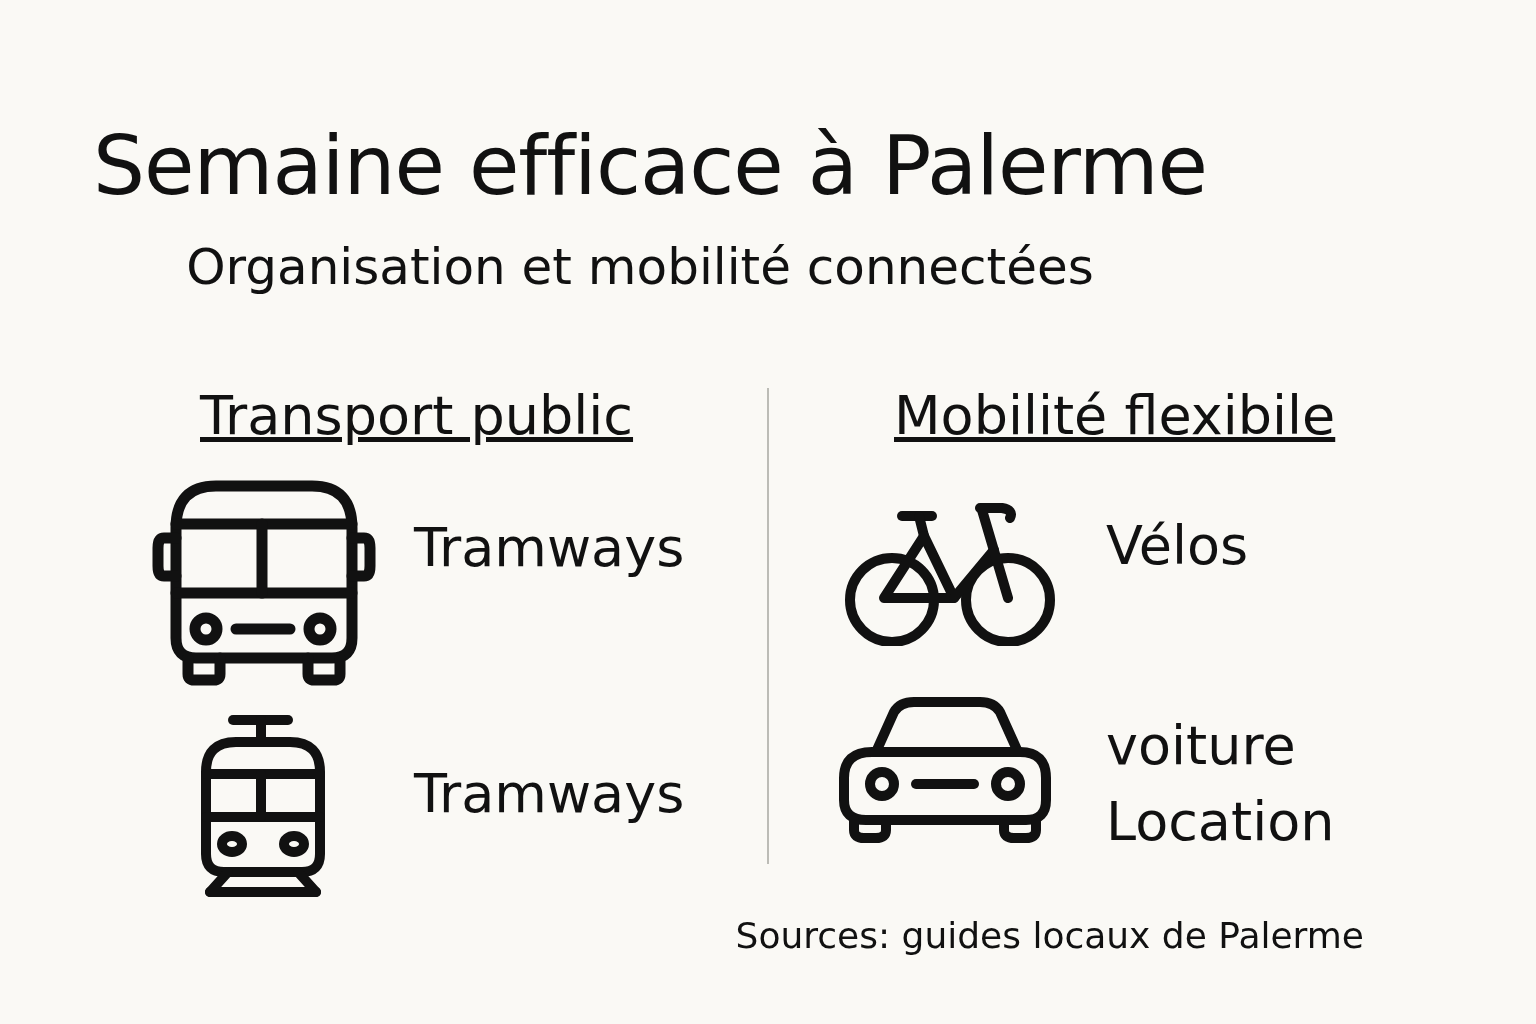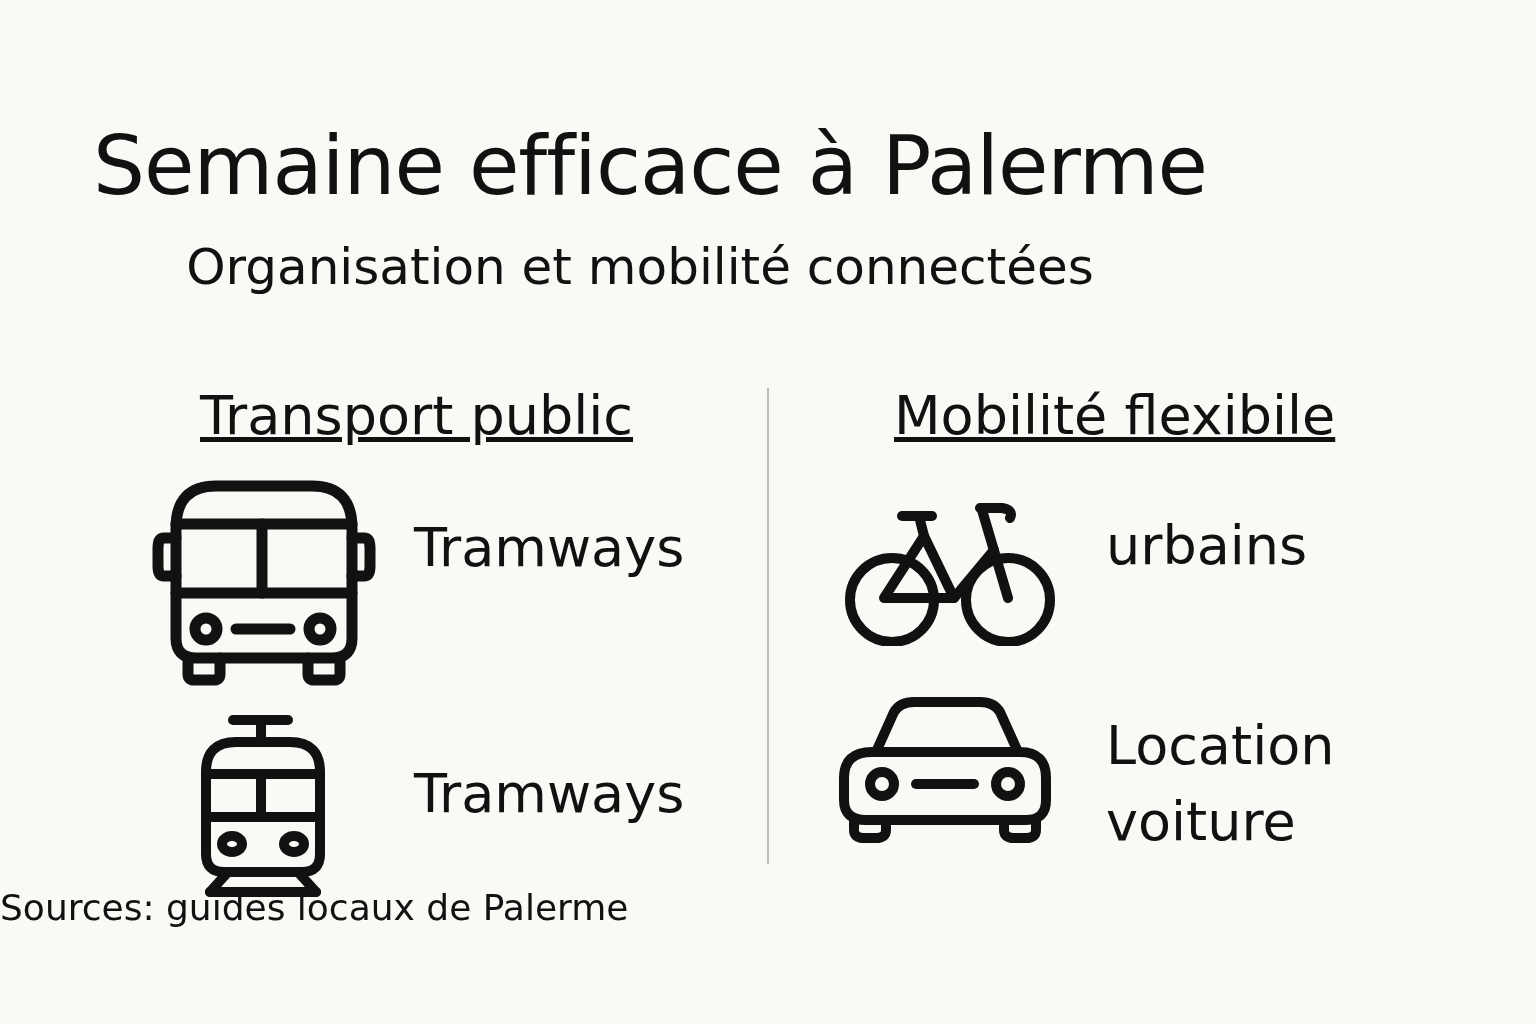--- a/index.html
+++ b/index.html
@@ -6,21 +6,21 @@
   body {
     width: 1536px; height: 1024px; background: #faf9f5; position: relative; overflow: hidden;
     font-family: "DejaVu Sans", "Liberation Sans", sans-serif; color: #111;
   }
   .title { position: absolute; top: 118px; left: 0; width: 1300px; text-align: center; font-size: 82px; letter-spacing: -1px; }
   .subtitle { position: absolute; top: 238px; left: 0; width: 1280px; text-align: center; font-size: 50px; }
   .col-heading { position: absolute; font-size: 54px; text-decoration: underline; }
   .divider { position: absolute; left: 767px; top: 388px; width: 2px; height: 476px; background: #bcbcb6; }
   .icon { position: absolute; }
   .label { position: absolute; font-size: 54px; line-height: 76px; }
-  .source { position: absolute; top: 887px; left: 0; width: 1364px; text-align: left; font-size: 36px; }
+  .source { position: absolute; top: 915px; left: 0; width: 1364px; text-align: right; font-size: 36px; }
 </style>
 </head>
 <body>
 
 <div class="title">Semaine efficace à Palerme</div>
 <div class="subtitle">Organisation et mobilité connectées</div>
 
 <div class="col-heading" style="left:200px; top:384px;">Transport public</div>
 
 <svg class="icon" style="left:150px; top:478px;" width="226" height="208" viewBox="0 0 226 208" fill="none" stroke="#111" stroke-width="11" stroke-linecap="round" stroke-linejoin="round">
@@ -63,30 +63,30 @@
   <circle cx="60" cy="100" r="42"></circle>
   <circle cx="176" cy="100" r="42"></circle>
   <line x1="70" y1="16" x2="100" y2="16"></line>
   <line x1="87" y1="16" x2="92" y2="36"></line>
   <path d="M92 36 L52 98 L122 98 L92 36"></path>
   <path d="M122 98 L162 50"></path>
   <path d="M150 10 L176 98"></path>
   <path d="M148 8 L170 8 Q182 10 178 18"></path>
 </svg>
 <div class="label" style="left:1106px; top:508px;">
-  <div>urbains</div>
+  <div>Vélos</div>
 </div>
 
 <svg class="icon" style="left:836px; top:694px;" width="220" height="152" viewBox="0 0 220 152" fill="none" stroke="#111" stroke-width="10" stroke-linecap="round" stroke-linejoin="round">
   <path d="M40 58 L58 18 Q64 8 78 8 L144 8 Q158 8 164 18 L182 58"></path>
   <path d="M36 58 L184 58 Q210 58 210 84 L210 106 Q210 126 190 126 L30 126 Q8 126 8 106 L8 84 Q8 58 36 58 Z"></path>
   <circle cx="46" cy="90" r="12"></circle>
   <circle cx="172" cy="90" r="12"></circle>
   <line x1="80" y1="90" x2="138" y2="90"></line>
   <path d="M18 126 L18 136 Q18 144 28 144 L40 144 Q50 144 50 136 L50 126"></path>
   <path d="M168 126 L168 136 Q168 144 178 144 L190 144 Q200 144 200 136 L200 126"></path>
 </svg>
 <div class="label" style="left:1106px; top:708px;">
+  <div>voiture</div>
   <div>Location</div>
-  <div>voiture</div>
 </div>
 
 <div class="source">Sources: guides locaux de Palerme</div>
 
 </body></html>

